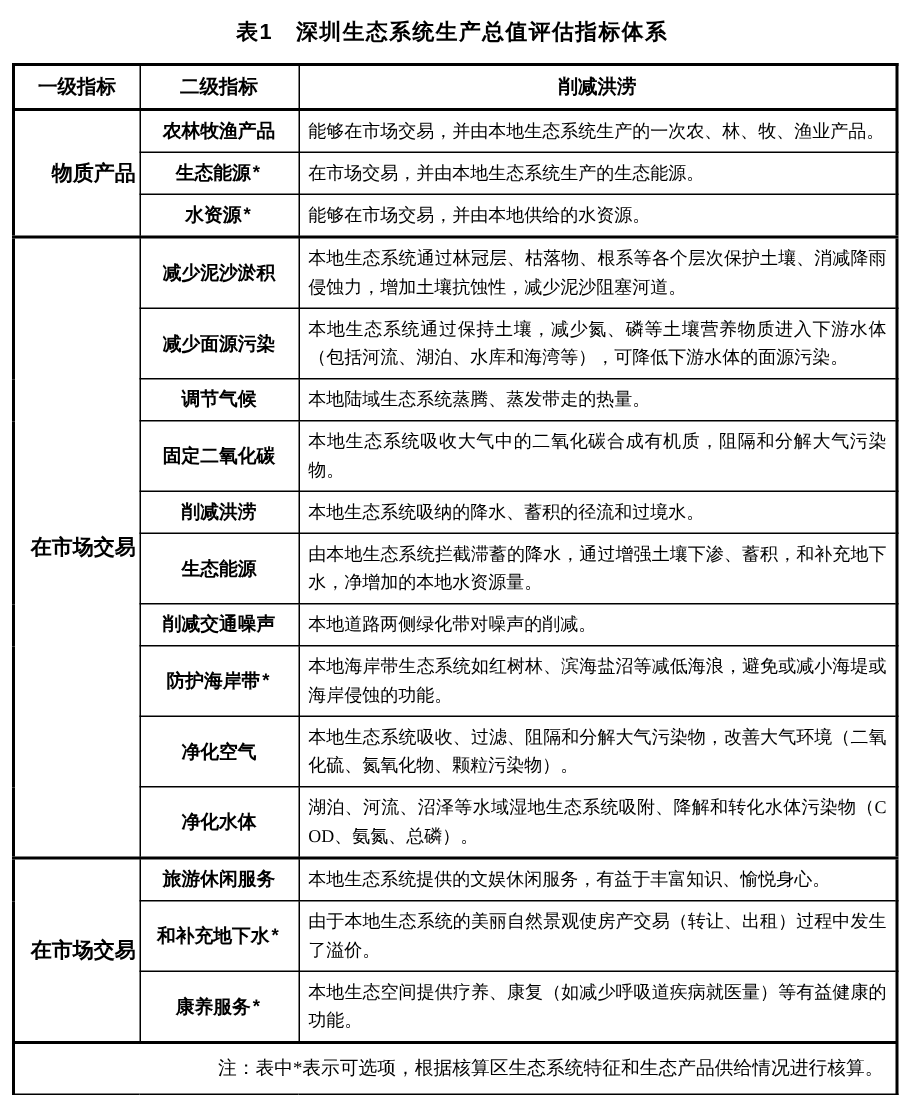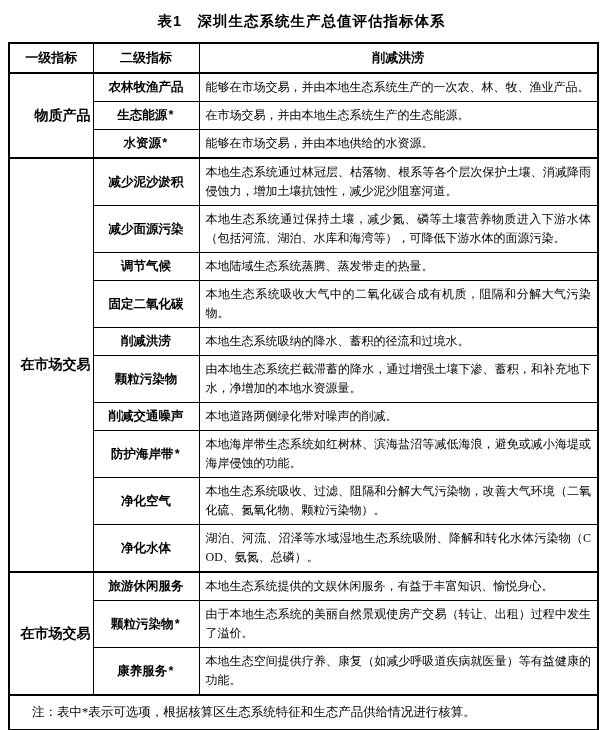--- a/index.html
+++ b/index.html
@@ -43,21 +43,21 @@
   }
   thead th {
     border-bottom: 2px solid #000;
     font-family: Liberation Mono, monospace;
     font-weight: bold;
     font-size: 13px;
     text-align: center;
     padding: 5px 2px;
   }
   tbody.section { border-top: 2px solid #000; }
-  tbody.foot-section { border-top: 2px solid #000; }
+  tbody.foot-section { border-top: 2px solid #000; text-align: right; }
   td.l1-cell {
     text-align: right;
     font-family: "Liberation Sans", sans-serif;
     font-weight: bold;
     font-size: 14px;
     padding: 2px 2px;
   }
   td.l2-cell {
     text-align: center;
     font-family: Liberation Mono, monospace;
@@ -131,21 +131,21 @@
       </tr>
       <tr>
         <td class="l2-cell">固定二氧化碳</td>
         <td class="desc-cell">本地生态系统吸收大气中的二氧化碳合成有机质，阻隔和分解大气污染物。</td>
       </tr>
       <tr>
         <td class="l2-cell">削减洪涝</td>
         <td class="desc-cell">本地生态系统吸纳的降水、蓄积的径流和过境水。</td>
       </tr>
       <tr>
-        <td class="l2-cell">颗粒污染物</td>
+        <td class="l2-cell">生态能源</td>
         <td class="desc-cell">由本地生态系统拦截滞蓄的降水，通过增强土壤下渗、蓄积，和补充地下水，净增加的本地水资源量。</td>
       </tr>
       <tr>
         <td class="l2-cell">削减交通噪声</td>
         <td class="desc-cell">本地道路两侧绿化带对噪声的削减。</td>
       </tr>
       <tr>
         <td class="l2-cell">防护海岸带*</td>
         <td class="desc-cell">本地海岸带生态系统如红树林、滨海盐沼等减低海浪，避免或减小海堤或海岸侵蚀的功能。</td>
       </tr>
@@ -159,21 +159,21 @@
       </tr>
     </tbody>
 
     <tbody class="section">
       <tr>
         <td class="l1-cell" rowspan="3">在市场交易</td>
         <td class="l2-cell">旅游休闲服务</td>
         <td class="desc-cell">本地生态系统提供的文娱休闲服务，有益于丰富知识、愉悦身心。</td>
       </tr>
       <tr>
-        <td class="l2-cell">颗粒污染物*</td>
+        <td class="l2-cell">和补充地下水*</td>
         <td class="desc-cell">由于本地生态系统的美丽自然景观使房产交易（转让、出租）过程中发生了溢价。</td>
       </tr>
       <tr>
         <td class="l2-cell">康养服务*</td>
         <td class="desc-cell">本地生态空间提供疗养、康复（如减少呼吸道疾病就医量）等有益健康的功能。</td>
       </tr>
     </tbody>
 
     <tbody class="foot-section">
       <tr>

